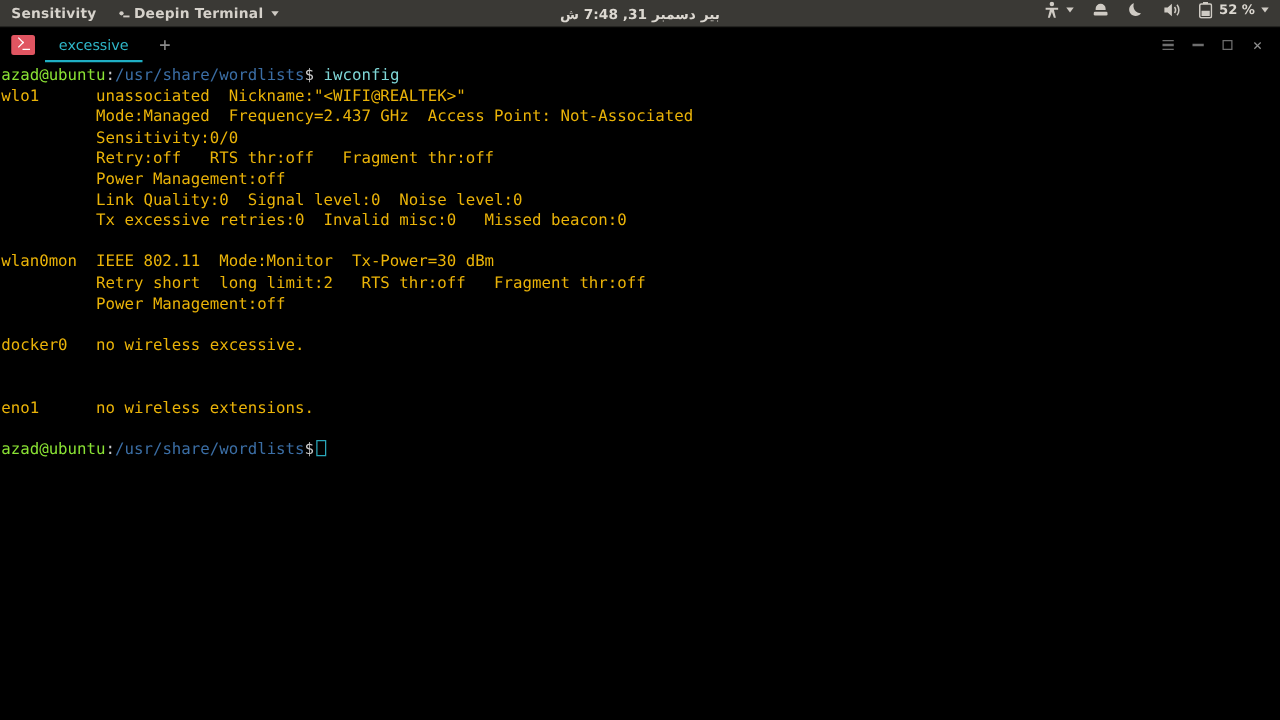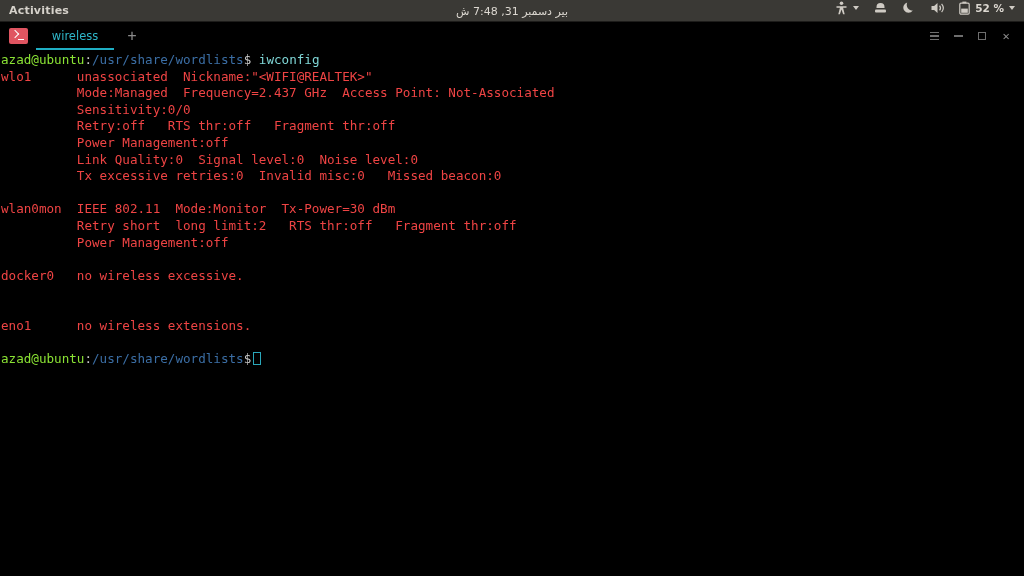--- a/index.html
+++ b/index.html
@@ -26,21 +26,21 @@
     display:flex; align-items:center; gap:5px;
     height:22px; padding:0 9px;
     white-space:nowrap; letter-spacing:.2px;
   }
   .tb-center{
     position:absolute; left:0; right:0; top:0; height:22px;
     display:flex; align-items:center; justify-content:center;
     pointer-events:none;
   }
   .tb-clock{
-    font-size:11px; font-weight:normal; color:#dcd8d1;
+    font-size:11px; font-weight:bold; color:#dcd8d1;
     direction:rtl; letter-spacing:.1px;
     font-family:"DejaVu Sans", sans-serif;
     pointer-events:auto;
   }
   .tb-right{
     position:absolute; right:4px; top:0; height:16px;
     display:flex; align-items:center; gap:4px;
   }
   .tray{
     display:flex; align-items:center; gap:4px;
@@ -143,40 +143,50 @@
     font-size:12.6px;
     line-height:16.6px;
     white-space:pre;
     color:#1c7f91;
     padding-left:1px;
   }
   .c-user   { color:#8ae234; }
   .c-punct  { color:#c9c9c9; }
   .c-path   { color:#3b6ea5; }
   .c-cmd    { color:#7fd6d6; }
-  .c-teal   { color:#ef4444; }
+  .c-teal   { color:#eab308; }
   .cursor{
     display:inline-block;
     width:7.5px; height:13px;
     border:1px solid #2aa7ba;
     vertical-align:-2px;
     margin-left:2px;
     background:transparent;
   }
 </style>
 </head>
 <body>
 
 <div id="gnome-topbar">
 
   <div class="tb-left">
     <div class="tb-item">
-      <span>Activities</span>
-    </div>
-
+      <span>Sensitivity</span>
+    </div>
+
+    <div class="tb-item">
+      <span class="app-dot">
+        <svg width="9" height="9" viewBox="0 0 9 9">
+          <circle cx="2.2" cy="2.6" r="1.7" fill="#cfcbc4"></circle>
+          <rect x="3.6" y="4.4" width="5" height="1.5" fill="#cfcbc4"></rect>
+        </svg>
+      </span>
+      <span>Deepin Terminal</span>
+      <span class="caret"></span>
+    </div>
   </div>
 
   <div class="tb-center">
     <div class="tb-clock">بير دسمبر 31, 7:48 ش</div>
   </div>
 
   <div class="tb-right">
 
     <div class="tray">
       <span>
@@ -232,21 +242,21 @@
 
 <div id="term-window">
 
   <div id="tabbar">
 
     <div id="tab-icon-box">
       <span class="termicon"></span>
     </div>
 
     <div class="tab active">
-      <span>wireless</span>
+      <span>excessive</span>
     </div>
 
     <div id="newtab">
       <span>+</span>
     </div>
 
     <div id="wincontrols">
       <div class="wc">
         <span class="hamb">
             <i></i>

